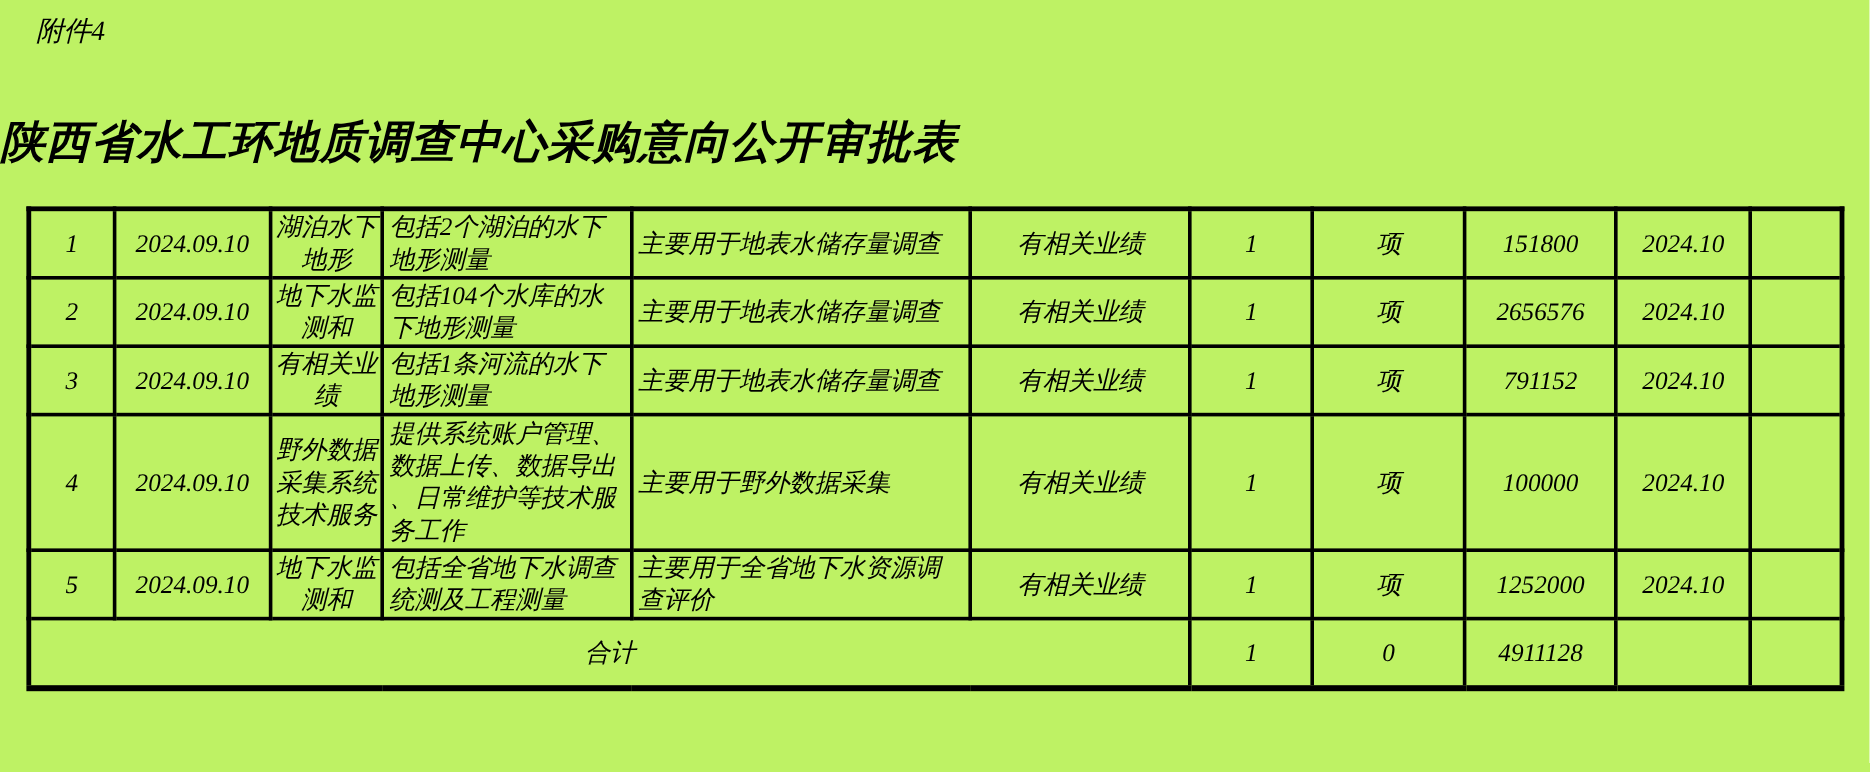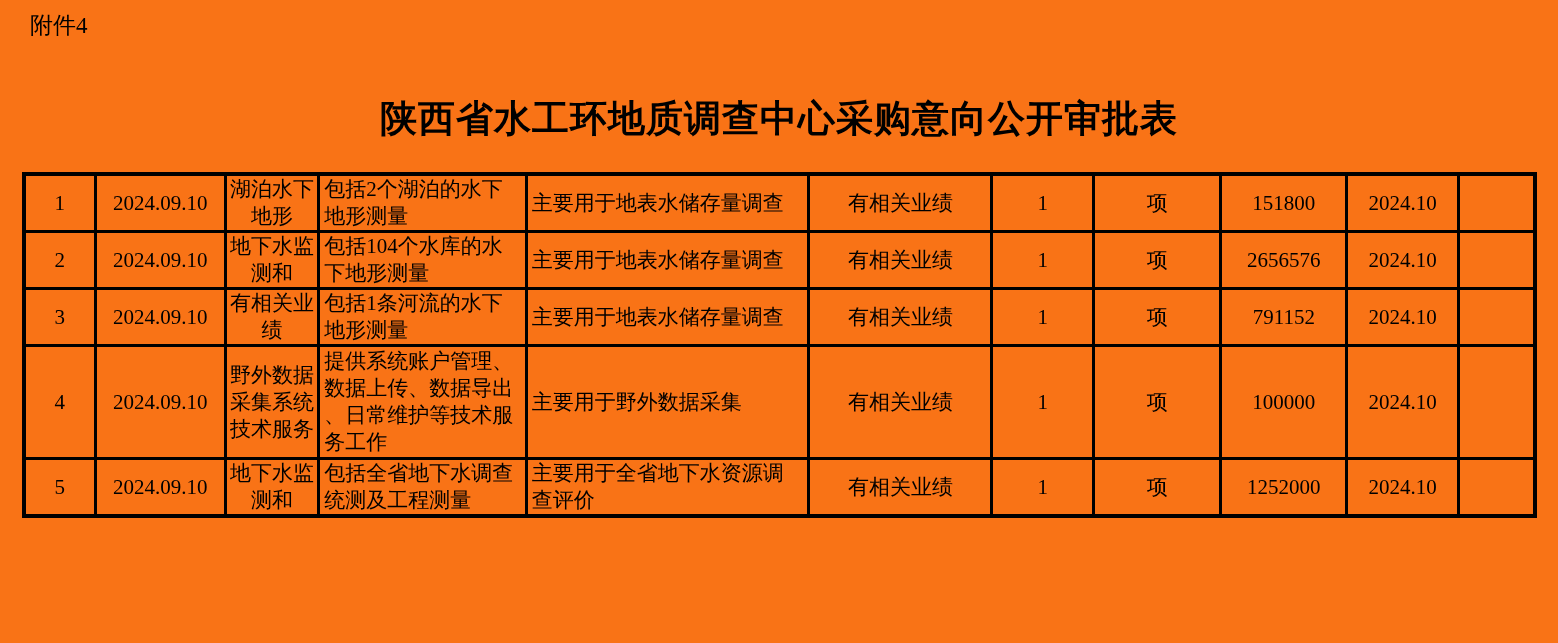--- a/index.html
+++ b/index.html
@@ -9,35 +9,35 @@
     width: 1558px;
     height: 643px;
     overflow: hidden;
     font-family: "Liberation Serif", "DejaVu Serif", serif;
     color: #000000;
   }
   .page {
     position: relative;
     width: 1558px;
     height: 643px;
-    background: #f97316;
+    background: #bef264;
+    font-style: italic;
   }
   .attachment-label {
     position: absolute;
     left: 30px;
     top: 12px;
     font-size: 23px;
     line-height: 28px;
   }
   .doc-title {
     position: absolute;
     left: 0;
     top: 94px;
     width: 1558px;
-    text-align: center;
     font-size: 37px;
     font-weight: bold;
     letter-spacing: 1px;
   }
   table.approval {
     position: absolute;
     left: 22px;
     top: 172px;
     width: 1515px;
     border-collapse: collapse;
@@ -162,16 +162,24 @@
       <td class="left">包括全省地下水调查统测及工程测量</td>
       <td class="left">主要用于全省地下水资源调查评价</td>
       <td>有相关业绩</td>
       <td>1</td>
       <td>项</td>
       <td>1252000</td>
       <td>2024.10</td>
       <td></td>
     </tr>
 
+    <tr class="h-total">
+      <td colspan="6">合计</td>
+      <td>1</td>
+      <td>0</td>
+      <td>4911128</td>
+      <td></td>
+      <td></td>
+    </tr>
 
   </tbody>
     </table>
 </div>
 
 </body></html>

